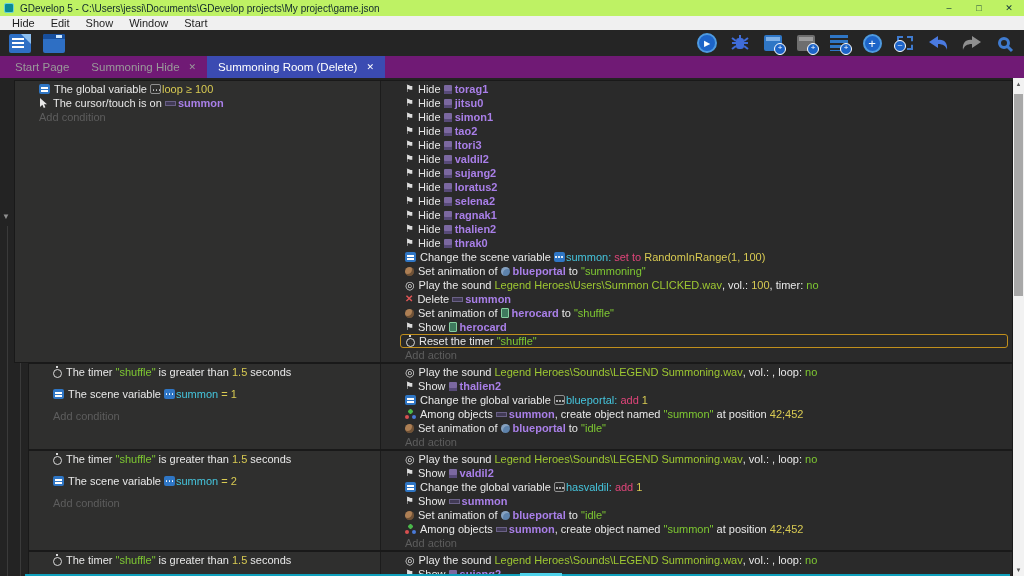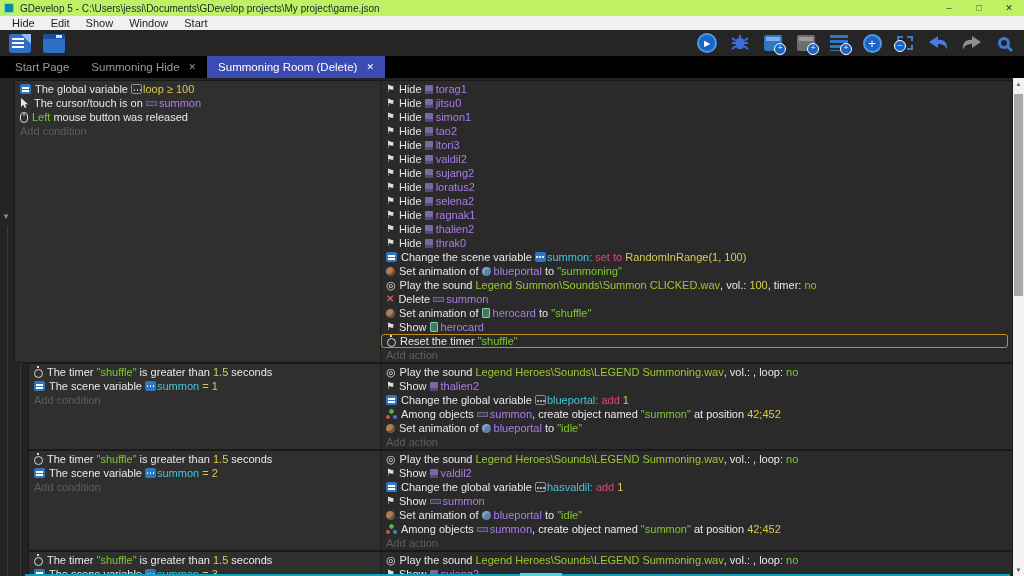--- a/index.html
+++ b/index.html
@@ -40,44 +40,44 @@
   .t-add-event i::after, .t-add-subevent i::after, .t-add-comment i::after, .t-deselect i::after {
     content:"+"; position:absolute; right:-4px; bottom:-4px; width:10px; height:10px; background:#1d64c8;
     border:1px solid #fff; border-radius:50%; color:#fff; font-size:8px; line-height:8px; text-align:center; }
   .t-add-object i { display:flex; width:19px; height:19px; border-radius:50%; background:#1d64c8; border:2px solid #4e9ae0; color:#fff; align-items:center; justify-content:center; font-size:13px; font-style:normal; }
   .t-deselect i { display:block; width:16px; height:14px; border:2px dashed #3f7bd0; position:relative; font-style:normal; }
   .t-deselect i::after { content:"–"; right:auto; left:-5px; font-size:8px; line-height:7px; }
   .t-search i { display:block; width:12px; height:12px; border:3px solid #3f7bd0; border-radius:50%; position:relative; }
   .t-search i::after { content:""; position:absolute; width:7px; height:3px; background:#3f7bd0; transform:rotate(45deg); right:-6px; bottom:-4px; }
 
   
-  .tabbar { height:22px; background:#000000; display:flex; align-items:stretch; padding-left:4px; }
+  .tabbar { height:22px; background:#701a75; display:flex; align-items:stretch; padding-left:4px; }
   .tab { display:flex; align-items:center; padding:0 11px; color:#9a9a9a; font-size:11.5px; gap:9px; }
   .tab.active { background:#3b4bb2; color:#fff; }
   .tab-close { font-size:9px; }
 
   
   .editor { position:relative; height:498px; background:#232323; }
   .gutter-triangle { position:absolute; left:2px; top:135px; color:#8f8f8f; font-size:8px; line-height:8px; }
   .gutter-line { position:absolute; left:7px; top:148px; bottom:0; width:1px; background:#3a3a3a; }
   .sub-rail { position:absolute; left:20px; top:285px; bottom:0; width:1px; background:#3a3a3a; }
 
   .events { position:absolute; left:14px; top:0; bottom:0; right:11px; overflow:hidden; padding-top:2px; }
   .event { display:flex; border:1px solid #191919; background:#2a2a2a; }
   .event.sub { margin-left:14px; }
   .conds { width:366px; flex:none; background:#2f2f2e; border-right:1px solid #1c1c1c; padding-top:1px; display:flex; flex-direction:column; }
-  .event.sub .conds { width:352px; }
+  .event.sub .conds { width:352px;gap:8px; }
   .acts { flex:1; min-width:0; background:#2a2a2a; padding-top:1px; }
 
-  .row { height:14px; display:flex; align-items:center; padding-left:5px; font-size:11px; white-space:pre; overflow:hidden; color:#e8e8e8; }
+  .row { height:14px; display:flex; align-items:center; padding-left:5px; font-size:11px; white-space:pre; overflow:hidden; color:#e8e8e8;margin-left:19px; }
   .row.add { color:#5d5d5d; }
   .row.sel { border:1px solid #c18f1c; border-radius:3px; margin-right:4px; }
   .seg { flex:none; }
   .c-text { color:#e8e8e8; }
-  .c-obj  { color:#a97fe8; font-weight:normal; }
+  .c-obj  { color:#a97fe8; font-weight:bold; }
   .c-var  { color:#45c5dd; }
   .c-str  { color:#7ec832; }
   .c-num  { color:#d8ca52; }
   .c-op   { color:#e0457a; }
   .c-path { color:#9ec832; }
 
   
   .ic { display:inline-flex; align-items:center; justify-content:center; flex:none; margin-right:4px; vertical-align:middle; }
   .i-flag::before { content:"⚑"; color:#dcdcdc; font-size:10px; line-height:10px; }
   .i-sound::before { content:"◎"; color:#e6e6e6; font-size:11px; line-height:11px; }
@@ -208,42 +208,38 @@
     <span class="gutter-triangle">▼</span>
     <span class="gutter-line"></span>
     <span class="sub-rail"></span>
     <div class="events">
         <div class="event">
           <div class="conds">
             <div class="row"><span class="ic i-variable"></span><span class="seg c-text">The global variable </span><span class="ic i-global-badge"></span><span class="seg c-num">loop</span><span class="seg c-num"> ≥ </span><span class="seg c-num">100</span></div>
             <div class="row"><span class="ic i-cursor"><svg width="10" height="11" viewBox="0 0 10 11">
                   <path d="M1 0 L1 9 L3.4 6.8 L4.8 10 L6.4 9.3 L5 6.2 L8 6.2 Z" fill="#e8e8e8"></path>
                 </svg></span><span class="seg c-text">The cursor/touch is on </span><span class="ic i-thumb-summon"></span><span class="seg c-obj">summon</span></div>
-            <div class="row"><span class="ic i-mouse"><svg width="8" height="11" viewBox="0 0 8 11">
-                  <rect x="0.5" y="0.5" width="7" height="10" rx="3.5" fill="none" stroke="#d9d9d9"></rect>
-                  <line x1="4" y1="1" x2="4" y2="4" stroke="#d9d9d9"></line>
-                </svg></span><span class="seg c-str">Left</span><span class="seg c-text"> mouse button was released</span></div>
             <div class="row add">Add condition</div>
           </div>
           <div class="acts">
             <div class="row"><span class="ic i-flag"></span><span class="seg c-text">Hide </span><span class="ic i-thumb-hero"></span><span class="seg c-obj">torag1</span></div>
             <div class="row"><span class="ic i-flag"></span><span class="seg c-text">Hide </span><span class="ic i-thumb-hero"></span><span class="seg c-obj">jitsu0</span></div>
             <div class="row"><span class="ic i-flag"></span><span class="seg c-text">Hide </span><span class="ic i-thumb-hero"></span><span class="seg c-obj">simon1</span></div>
             <div class="row"><span class="ic i-flag"></span><span class="seg c-text">Hide </span><span class="ic i-thumb-hero"></span><span class="seg c-obj">tao2</span></div>
             <div class="row"><span class="ic i-flag"></span><span class="seg c-text">Hide </span><span class="ic i-thumb-hero"></span><span class="seg c-obj">ltori3</span></div>
             <div class="row"><span class="ic i-flag"></span><span class="seg c-text">Hide </span><span class="ic i-thumb-hero"></span><span class="seg c-obj">valdil2</span></div>
             <div class="row"><span class="ic i-flag"></span><span class="seg c-text">Hide </span><span class="ic i-thumb-hero"></span><span class="seg c-obj">sujang2</span></div>
             <div class="row"><span class="ic i-flag"></span><span class="seg c-text">Hide </span><span class="ic i-thumb-hero"></span><span class="seg c-obj">loratus2</span></div>
             <div class="row"><span class="ic i-flag"></span><span class="seg c-text">Hide </span><span class="ic i-thumb-hero"></span><span class="seg c-obj">selena2</span></div>
             <div class="row"><span class="ic i-flag"></span><span class="seg c-text">Hide </span><span class="ic i-thumb-hero"></span><span class="seg c-obj">ragnak1</span></div>
             <div class="row"><span class="ic i-flag"></span><span class="seg c-text">Hide </span><span class="ic i-thumb-hero"></span><span class="seg c-obj">thalien2</span></div>
             <div class="row"><span class="ic i-flag"></span><span class="seg c-text">Hide </span><span class="ic i-thumb-hero"></span><span class="seg c-obj">thrak0</span></div>
             <div class="row"><span class="ic i-variable"></span><span class="seg c-text">Change the scene variable </span><span class="ic i-scene-badge"></span><span class="seg c-var">summon</span><span class="seg c-var">: </span><span class="seg c-op">set to </span><span class="seg c-num">RandomInRange(1, 100)</span></div>
             <div class="row"><span class="ic i-animation"></span><span class="seg c-text">Set animation of </span><span class="ic i-thumb-blueportal"></span><span class="seg c-obj">blueportal</span><span class="seg c-text"> to </span><span class="seg c-str">"summoning"</span></div>
-            <div class="row"><span class="ic i-sound"></span><span class="seg c-text">Play the sound </span><span class="seg c-path">Legend Summon\Sounds\Summon CLICKED.wav</span><span class="seg c-text">, vol.: </span><span class="seg c-num">100</span><span class="seg c-text">, timer: </span><span class="seg c-str">no</span></div>
+            <div class="row"><span class="ic i-sound"></span><span class="seg c-text">Play the sound </span><span class="seg c-path">Legend Heroes\Users\Summon CLICKED.wav</span><span class="seg c-text">, vol.: </span><span class="seg c-num">100</span><span class="seg c-text">, timer: </span><span class="seg c-str">no</span></div>
             <div class="row"><span class="ic i-delete"></span><span class="seg c-text">Delete </span><span class="ic i-thumb-summon"></span><span class="seg c-obj">summon</span></div>
             <div class="row"><span class="ic i-animation"></span><span class="seg c-text">Set animation of </span><span class="ic i-thumb-herocard"></span><span class="seg c-obj">herocard</span><span class="seg c-text"> to </span><span class="seg c-str">"shuffle"</span></div>
             <div class="row"><span class="ic i-flag"></span><span class="seg c-text">Show </span><span class="ic i-thumb-herocard"></span><span class="seg c-obj">herocard</span></div>
             <div class="row sel"><span class="ic i-timer"></span><span class="seg c-text">Reset the timer </span><span class="seg c-str">"shuffle"</span></div>
             <div class="row add">Add action</div>
           </div>
         </div>
         <div class="event sub">
           <div class="conds">
             <div class="row"><span class="ic i-timer"></span><span class="seg c-text">The timer </span><span class="seg c-str">"shuffle"</span><span class="seg c-text"> is greater than </span><span class="seg c-num">1.5</span><span class="seg c-text"> seconds</span></div>

